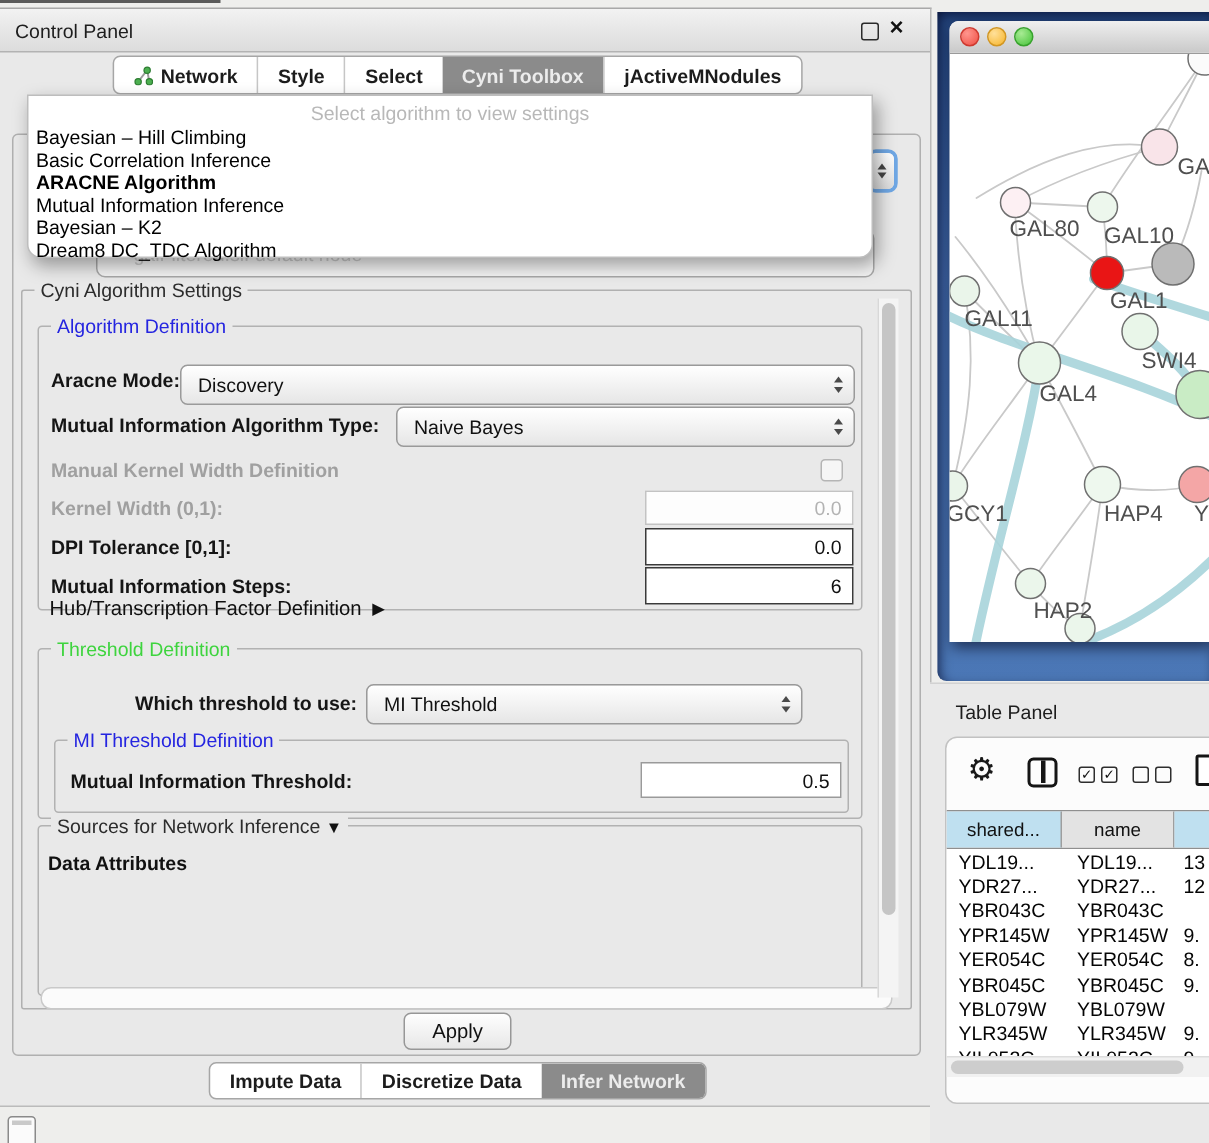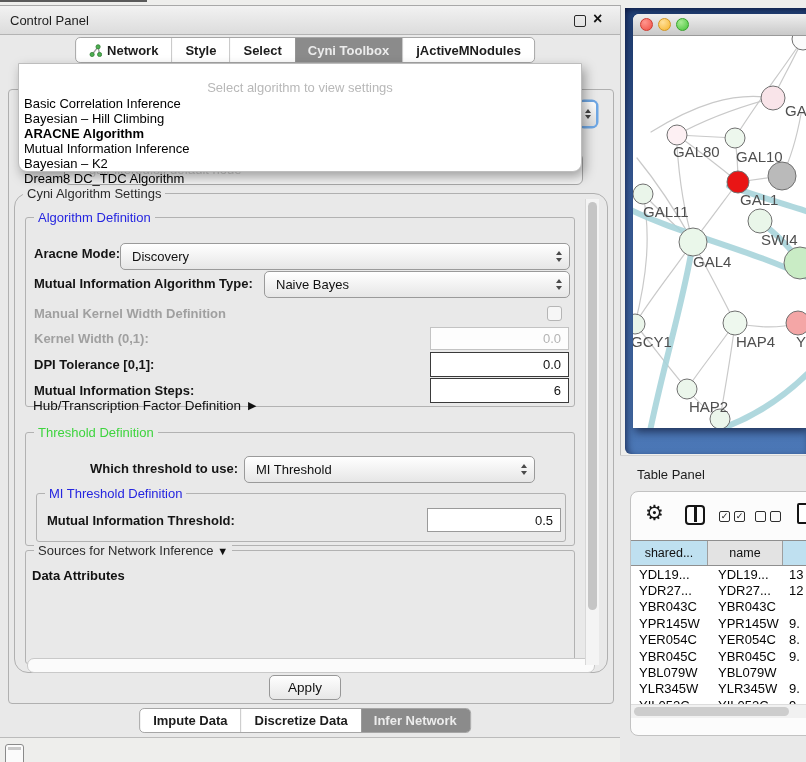--- a/index.html
+++ b/index.html
@@ -29,29 +29,29 @@
 
   .ghost-combo{position:absolute;left:64px;top:147px;width:517px;height:30px;border:1px solid #a8a8a8;
                border-radius:6px;background:#f4f4f4;z-index:1;display:flex;align-items:center}
   .ghost-combo span{color:#cbcbcb;font-size:13px;margin-left:24px}
   .blue-stepper{position:absolute;left:580px;top:96px;width:16px;height:24px;border-radius:4px;z-index:1;
                 background:linear-gradient(#fff,#dcdcdc);box-shadow:0 0 0 2.5px #6fa7e4;
                 display:flex;flex-direction:column;align-items:center;justify-content:center;gap:2px}
 
   .popup{position:absolute;left:18px;top:57px;width:562px;height:107px;background:#fff;z-index:30;
          border:1px solid #bdbdbd;border-radius:0 0 9px 9px;box-shadow:3px 5px 12px rgba(0,0,0,.35)}
-  .popup .prompt{text-align:center;color:#b8b8b8;font-size:13px;padding-top:16px;height:16px}
+  .popup .prompt{text-align:center;color:#b8b8b8;font-size:13px;padding-top:4px;height:16px}
   .dd-item{font-size:13px;color:#000;height:15px;line-height:15px;padding-left:5px;white-space:nowrap}
   .dd-item.bold{font-weight:bold}
 
   .group{position:absolute;border:1px solid #b2b2b2;border-radius:3px}
   .gtitle{position:absolute;top:-8px;left:8px;background:#e9e9e9;padding:0 4px;font-size:13px;color:#2c2c2c;white-space:nowrap}
   .gtitle.blue{color:#2525e0}
   .gtitle.green{color:#3ed43e}
-  .settings{position:absolute;left:14px;top:187px;width:592px;height:478px;border:1px solid #b0b0b0;border-radius:14px;z-index:2;background:#e9e9e9}
+  .settings{position:absolute;left:14px;top:187px;width:592px;height:478px;border:1px solid #b0b0b0;border-radius:2px;z-index:2;background:#e9e9e9}
 
   .lbl{position:absolute;font-size:13px;color:#151515;white-space:nowrap}
   .lbl.b{font-weight:bold}
   .lbl.dis{color:#a0a0a0;font-weight:bold}
   .combo{position:absolute;display:flex;align-items:center;background:linear-gradient(#ffffff,#e6e6e6);
          border:1px solid #9a9a9a;border-radius:5px;font-size:13px;color:#111}
   .combo-val{margin-left:11px}
   .arrows{margin-left:auto;margin-right:7px;display:flex;flex-direction:column;gap:2.5px}
   .arrows .up{width:0;height:0;border-left:3.5px solid transparent;border-right:3.5px solid transparent;border-bottom:4.5px solid #4a4a4a}
   .arrows .dn{width:0;height:0;border-left:3.5px solid transparent;border-right:3.5px solid transparent;border-top:4.5px solid #4a4a4a}
@@ -169,22 +169,22 @@
       <span>galFiltered.sif default node</span>
     </div>
     <div class="blue-stepper">
       <i class="up" style="width:0;height:0;border-left:3.5px solid transparent;border-right:3.5px solid transparent;border-bottom:4.5px solid #444"></i>
       <i class="dn" style="width:0;height:0;border-left:3.5px solid transparent;border-right:3.5px solid transparent;border-top:4.5px solid #444"></i>
     </div>
 
     <div class="popup">
       <div class="prompt">Select algorithm to view settings</div>
       <div>
+          <div class="dd-item">Bayesian – Hill Climbing</div>
           <div class="dd-item">Basic Correlation Inference</div>
-          <div class="dd-item">Bayesian – Hill Climbing</div>
           <div class="dd-item bold">ARACNE Algorithm</div>
           <div class="dd-item">Mutual Information Inference</div>
           <div class="dd-item">Bayesian – K2</div>
           <div class="dd-item">Dream8 DC_TDC Algorithm</div>
         </div>
     </div>
 
     <div class="settings">
       <span class="gtitle">Cyni Algorithm Settings</span>
 

